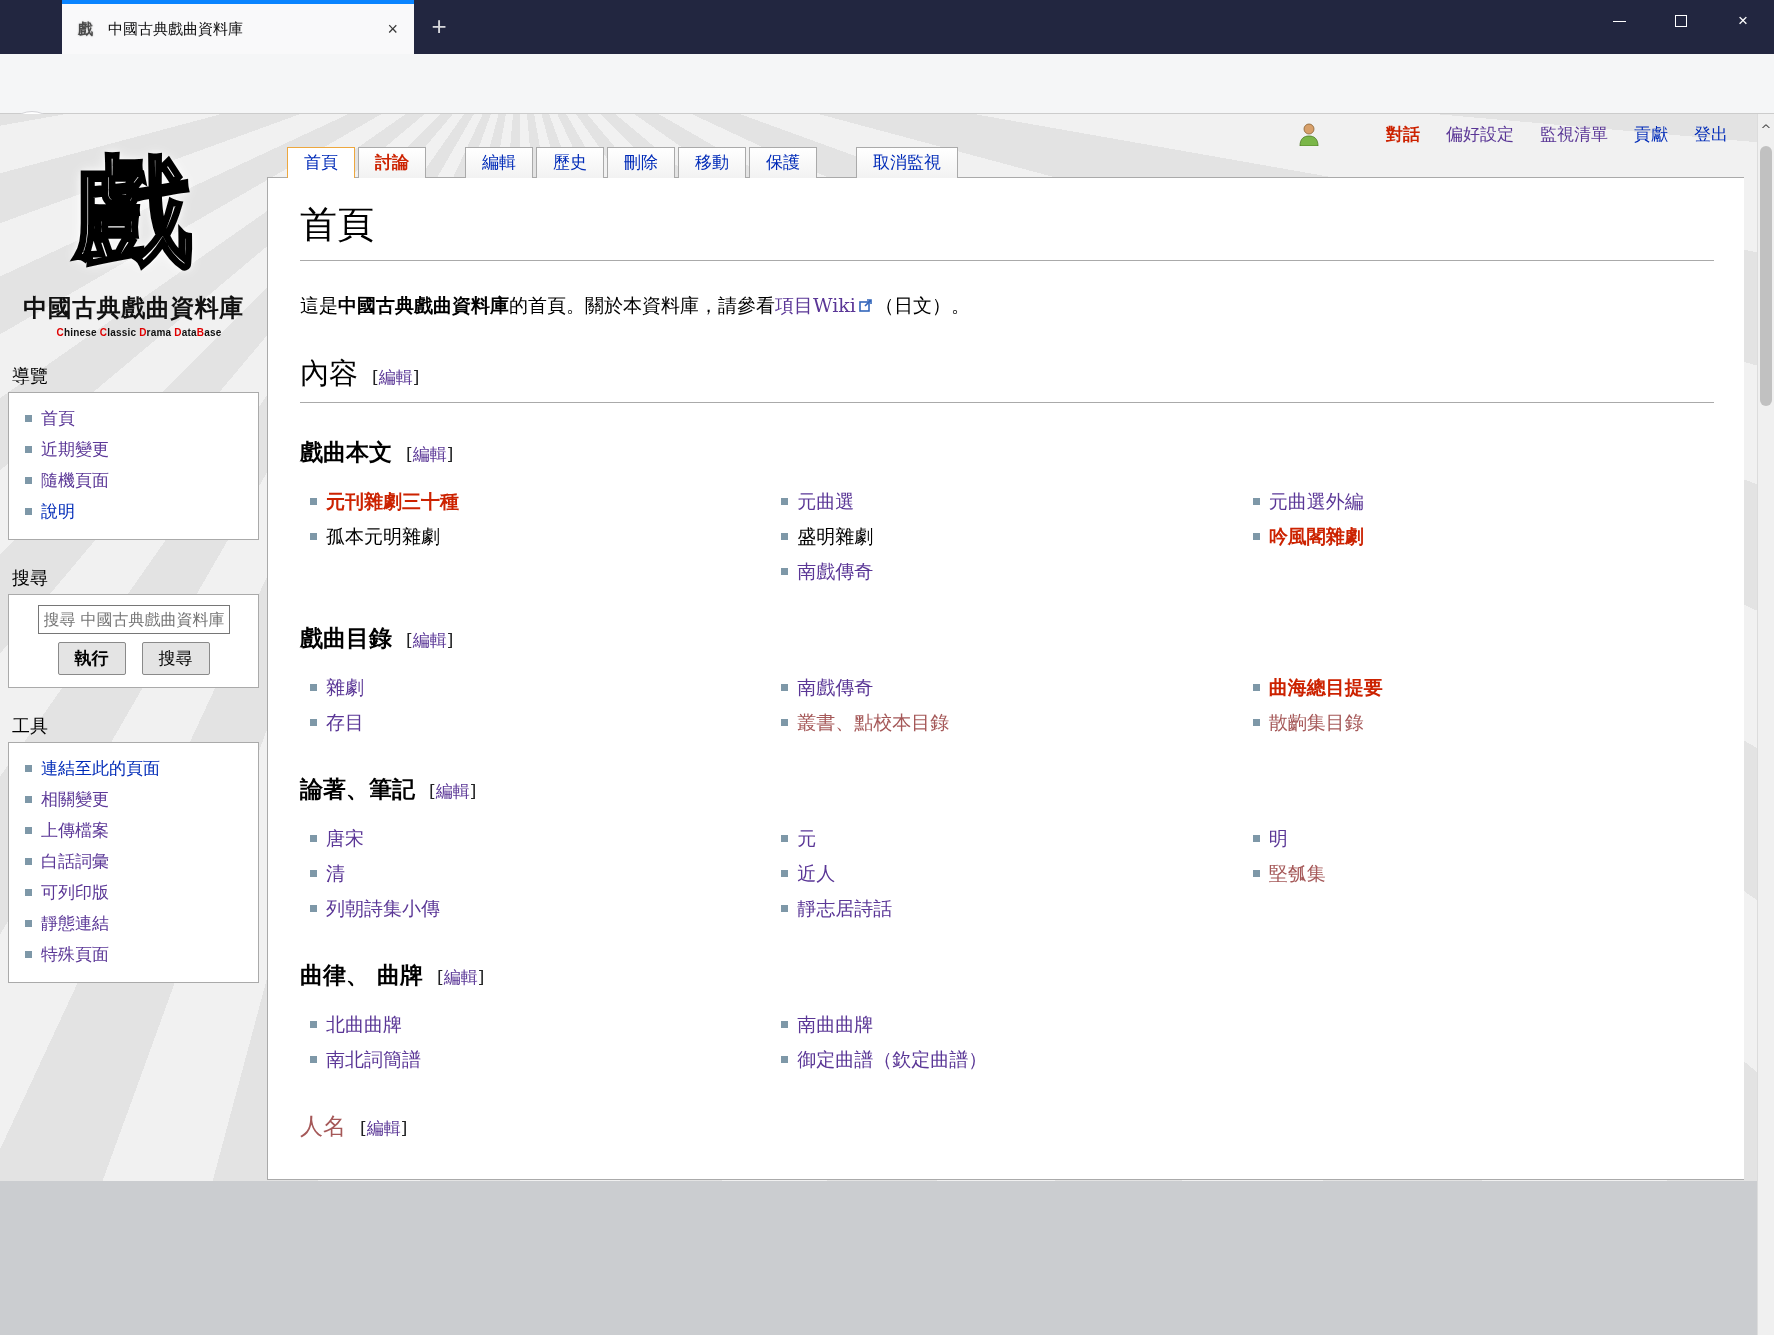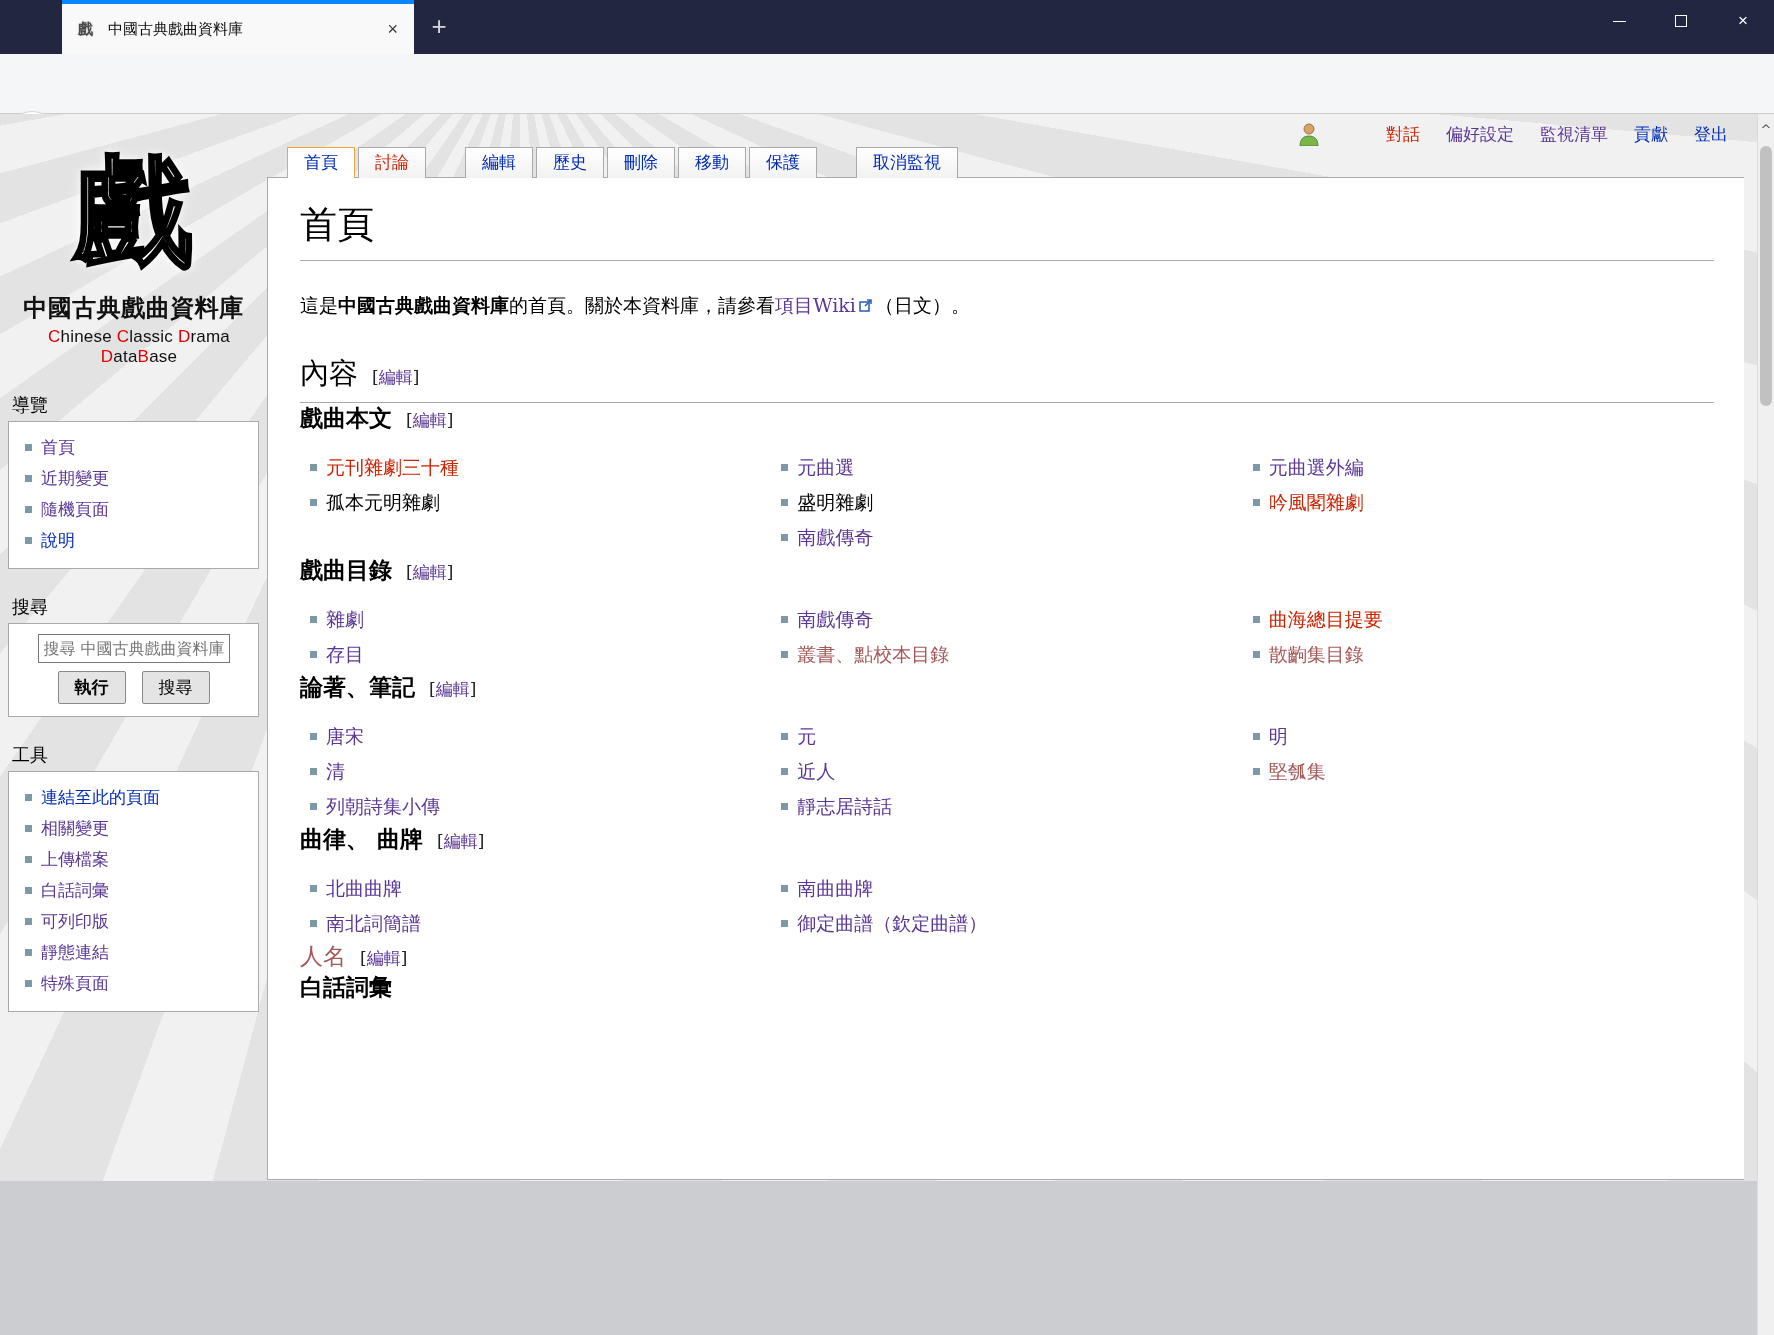--- a/index.html
+++ b/index.html
@@ -38,28 +38,28 @@
     background:repeating-conic-gradient(from 95deg at 520px -80px, #f1f1f1 0deg 5deg, #e3e3e3 5deg 10deg); }
   .bottom-strip { position:absolute; left:0; top:1067px; width:1774px; height:154px; background:#cbcdd0; }
   .vscroll { position:absolute; right:0; top:0; width:17px; height:1221px; background:#f0f0f0; border-left:1px solid #dcdcdc; z-index:9; }
   .vscroll .arr { display:block; text-align:center; color:#505050; font-size:13px; padding-top:8px; font-family:"DejaVu Sans", sans-serif; }
   .vscroll .thumb { position:absolute; left:2px; top:32px; width:12px; height:260px; background:#c1c1c1; border-radius:6px; }
 
   .personal-bar { position:absolute; top:8px; right:46px; display:flex; align-items:center; gap:26px; font-family:"DejaVu Serif", serif; font-size:17px; }
   .personal-bar .avatar { margin-right:40px; }
   .personal-bar a { text-decoration:none; }
 
-  .lk-blue { color:#002bb8; } .lk-visited { color:#5a3696; } .lk-new { color:#cc2200; } .lk-newv { color:#a55858; } .lk-plain { color:#000; }
+  .lk-blue { color:#002bb8; } .lk-visited { color:#5a3696; } .lk-new { color:#cc2200;font-weight:bold; } .lk-newv { color:#a55858; } .lk-plain { color:#000; }
 
   
   .sidebar { position:absolute; left:0; top:0; width:267px; }
   .logo { text-align:center; padding-top:22px; }
   .seal { font-family:"DejaVu Serif", serif; font-size:118px; line-height:150px; font-weight:bold; color:#fff; -webkit-text-stroke:3px #000; text-shadow:0 0 14px #fff, 0 0 6px #fff; }
   .logo-title { font-family:"DejaVu Serif", serif; font-size:24px; font-weight:bold; color:#111; margin-top:6px; letter-spacing:0.5px; }
-  .logo-sub { font-size:17px; font-weight:normal; margin-top:3px; letter-spacing:0.2px; color:#111;padding-left:11px; }
+  .logo-sub { font-size:10px; font-weight:bold; margin-top:3px; letter-spacing:0.2px; color:#111;padding-left:11px; }
   .logo-sub .red { color:#e00000; }
   .portlet { margin:26px 8px 0 8px; font-family:"DejaVu Serif", serif; }
   .portlet h5 { font-size:18px; font-weight:normal; color:#000; padding:0 0 4px 4px; }
   .pbody { background:#fff; border:1px solid #aaa; padding:10px 6px 12px 6px; }
   .pbody ul { list-style:none; }
   .pbody li, .sec-li { font-size:17px; line-height:31px; padding-left:26px; position:relative; }
   .pbody li::before, .sec-li::before { content:""; position:absolute; left:10px; top:12px; width:7px; height:7px; background:#7e98a8; }
   .pbody a { text-decoration:none; }
   .sbox-input { width:192px; font-size:16px; color:#777; border:1px solid #767676; padding:4px 5px; font-family:"DejaVu Serif", serif; background:#fff; }
   .sbox-btns { display:flex; gap:16px; justify-content:center; margin-top:8px; }
@@ -76,21 +76,21 @@
   .content-box { background:#fff; border:1px solid #aaa; border-right:none; width:1477px; height:1003px; margin-top:-1px; padding:6px 30px 0 32px; font-family:"DejaVu Serif", serif; overflow:hidden; position:relative; z-index:1; }
   .content-box a { text-decoration:none; }
 
   h1.firstHeading { font-size:37px; font-weight:normal; border-bottom:1px solid #aaa; padding-bottom:10px; margin-top:16px; }
   .intro { font-size:19px; margin-top:30px; line-height:1.5; }
   .intro b { font-weight:bold; }
   .extlink-icon { display:inline-block; vertical-align:baseline; margin:0 3px; }
   h2.contents { font-size:29px; font-weight:normal; border-bottom:1px solid #aaa; padding-bottom:8px; margin-top:34px; }
   .editsection { font-size:17px; font-weight:normal; margin-left:14px; }
   .editsection .br { color:#202122; }
-  .sec-h { font-size:23px; font-weight:bold; }
+  .sec-h { font-size:23px; font-weight:bold; margin-top:34px; }
   .sec-h.nb { font-weight:normal; }
   .sec-grid { display:grid; grid-template-columns:1fr 1fr 1fr; margin-top:16px; }
   .sec-grid ul { list-style:none; }
   .sec-li { font-size:19px; line-height:35px; }
   .sec-li::before { top:14px; }
 </style>
 </head>
 <body>
 
 <div class="titlebar">

